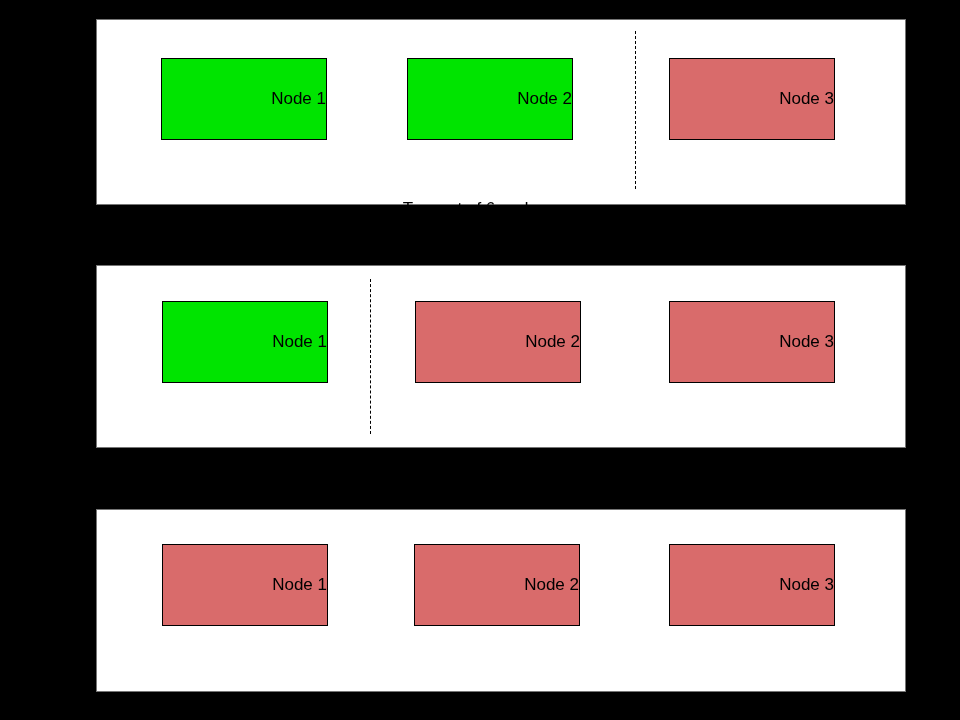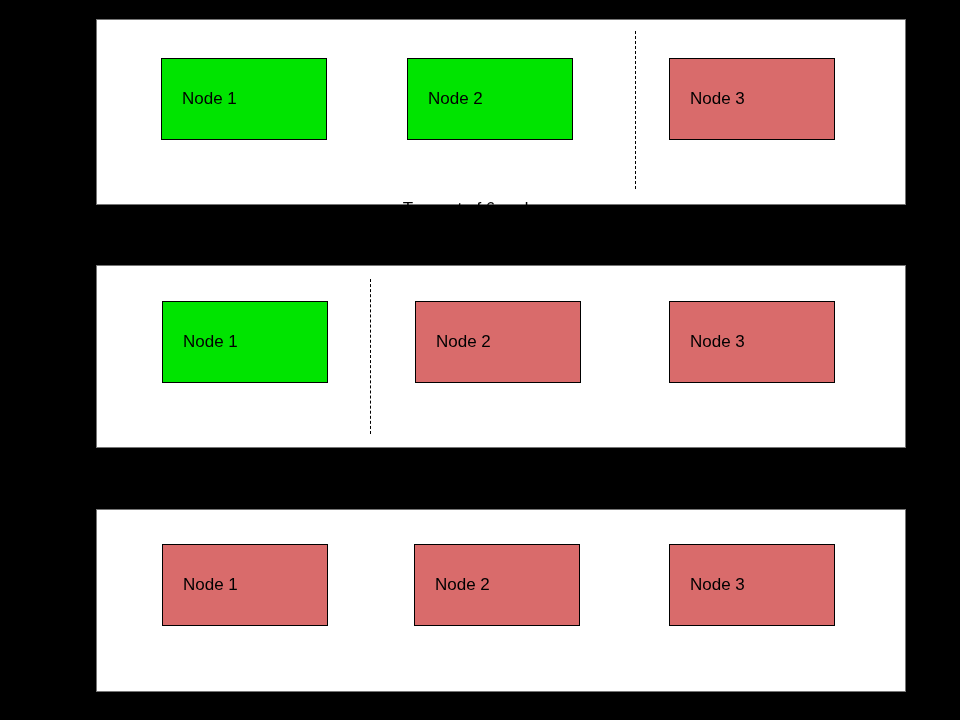--- a/index.html
+++ b/index.html
@@ -24,24 +24,23 @@
   .p1 { top: 19px;  height: 186px; }
   .p2 { top: 265px; height: 183px; }
   .p3 { top: 509px; height: 183px; }
 
   .node {
     position: absolute;
     width: 166px; height: 82px;
     border: 1px solid #000;
     display: flex;
     align-items: center;
-    justify-content: flex-start;
+    justify-content: flex-end;
     font-size: 17px;
     color: #000;
-    padding-left: 20px;
   }
   .p1 .nA { left: 64px;  top: 38px; }
   .p1 .nB { left: 310px; top: 38px; }
   .p1 .nC { left: 572px; top: 38px; }
   .p2 .nA { left: 65px;  top: 35px; }
   .p2 .nB { left: 318px; top: 35px; }
   .p2 .nC { left: 572px; top: 35px; }
   .p3 .nA { left: 65px;  top: 34px; }
   .p3 .nB { left: 317px; top: 34px; }
   .p3 .nC { left: 572px; top: 34px; }

